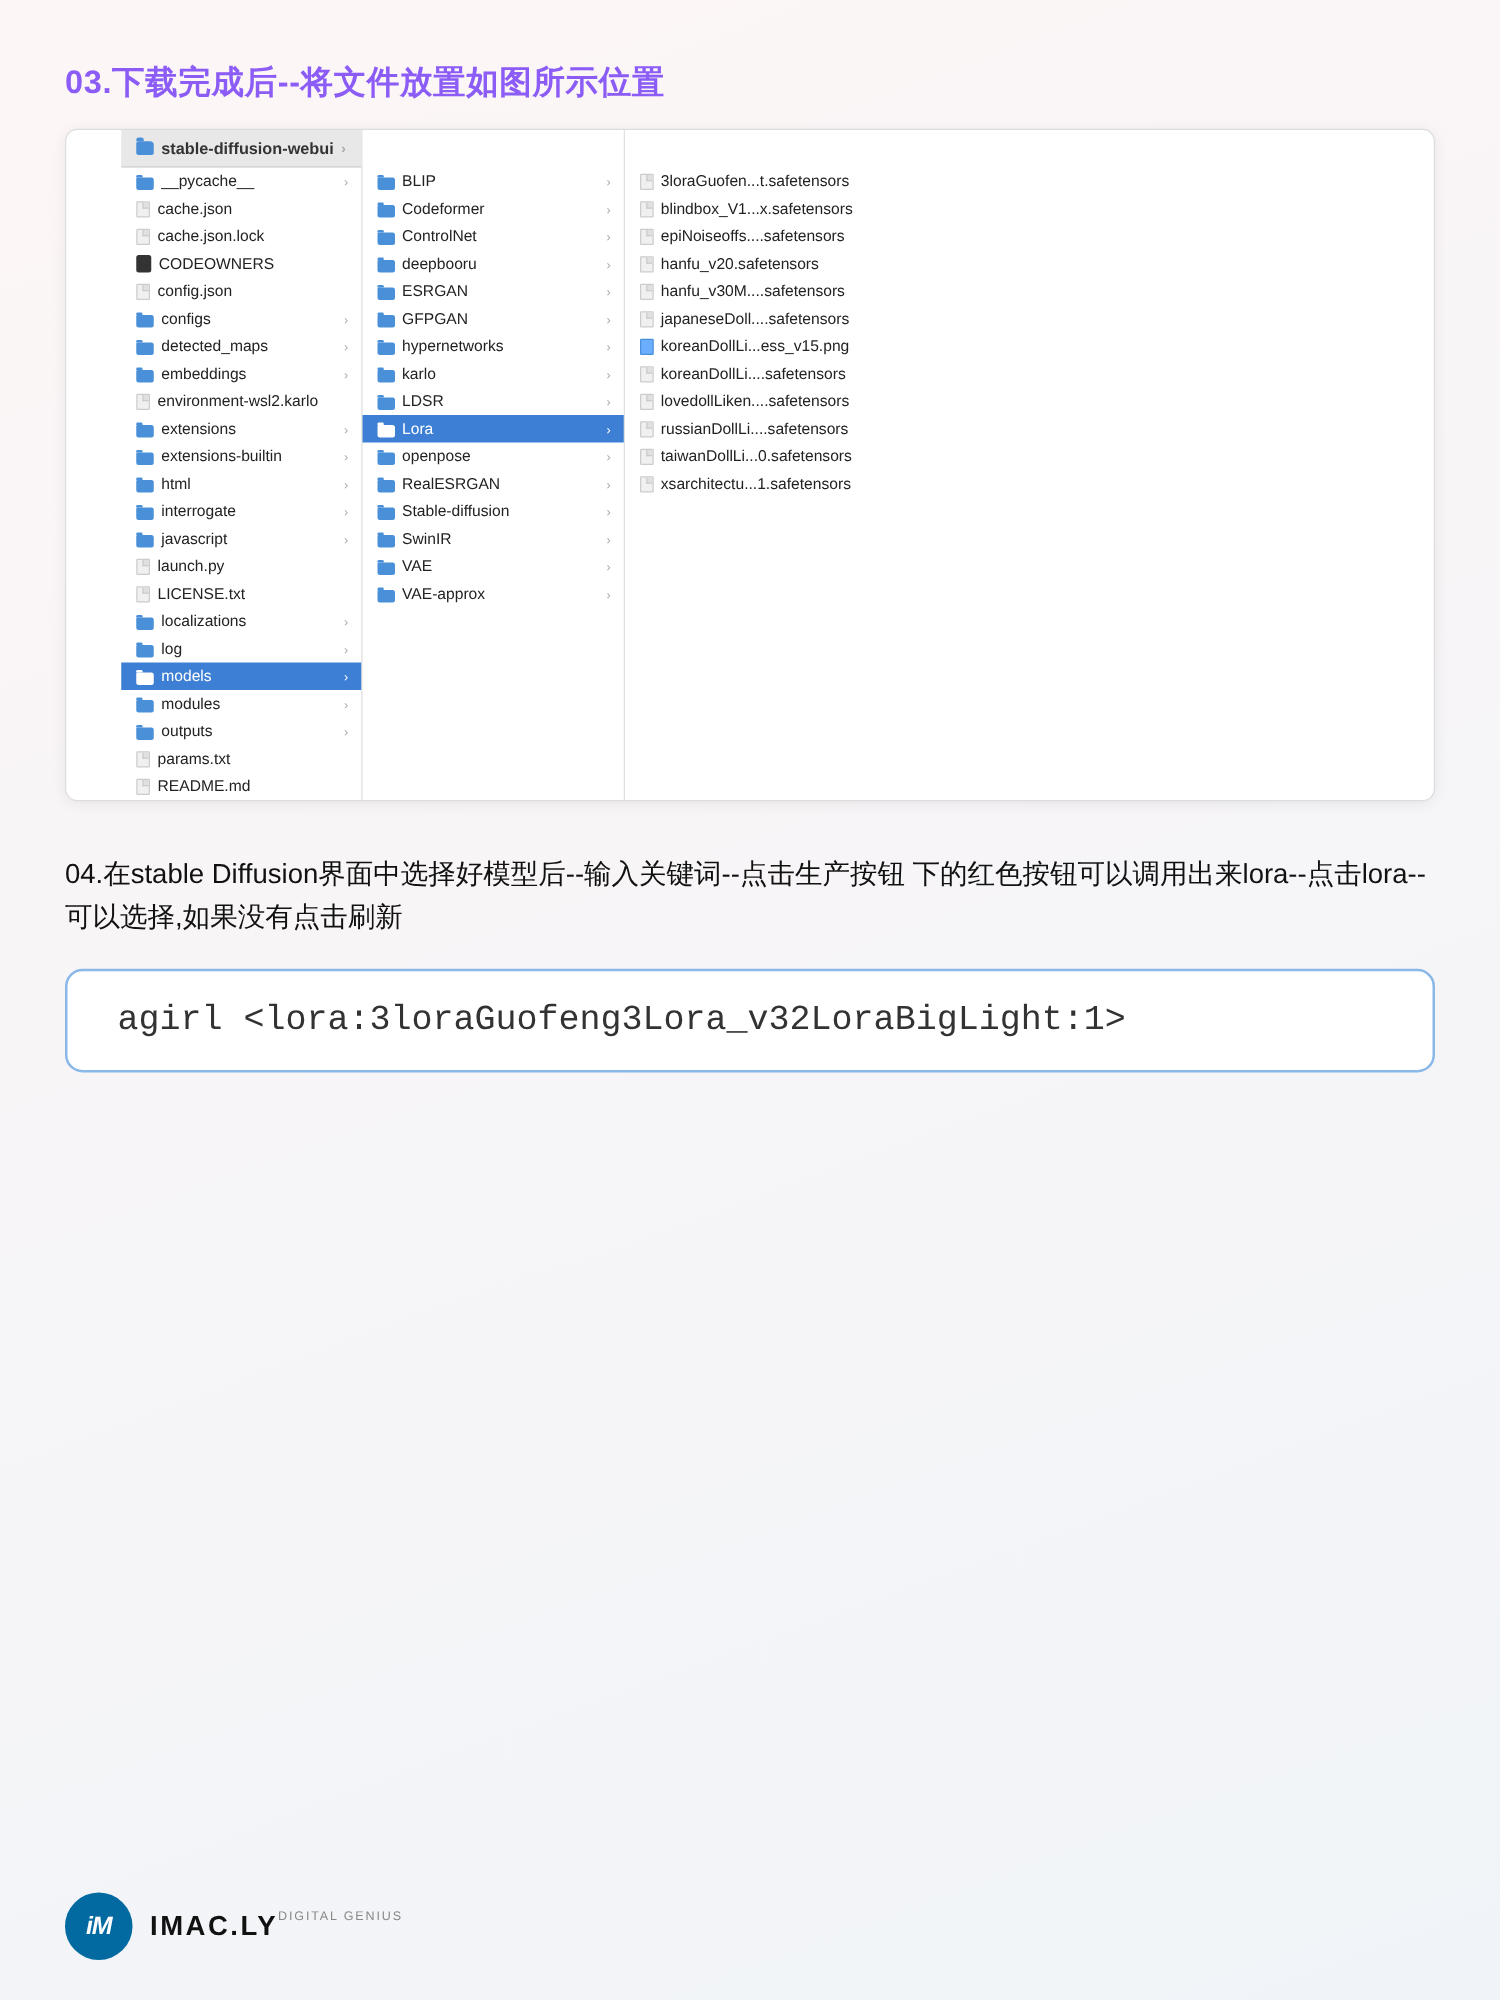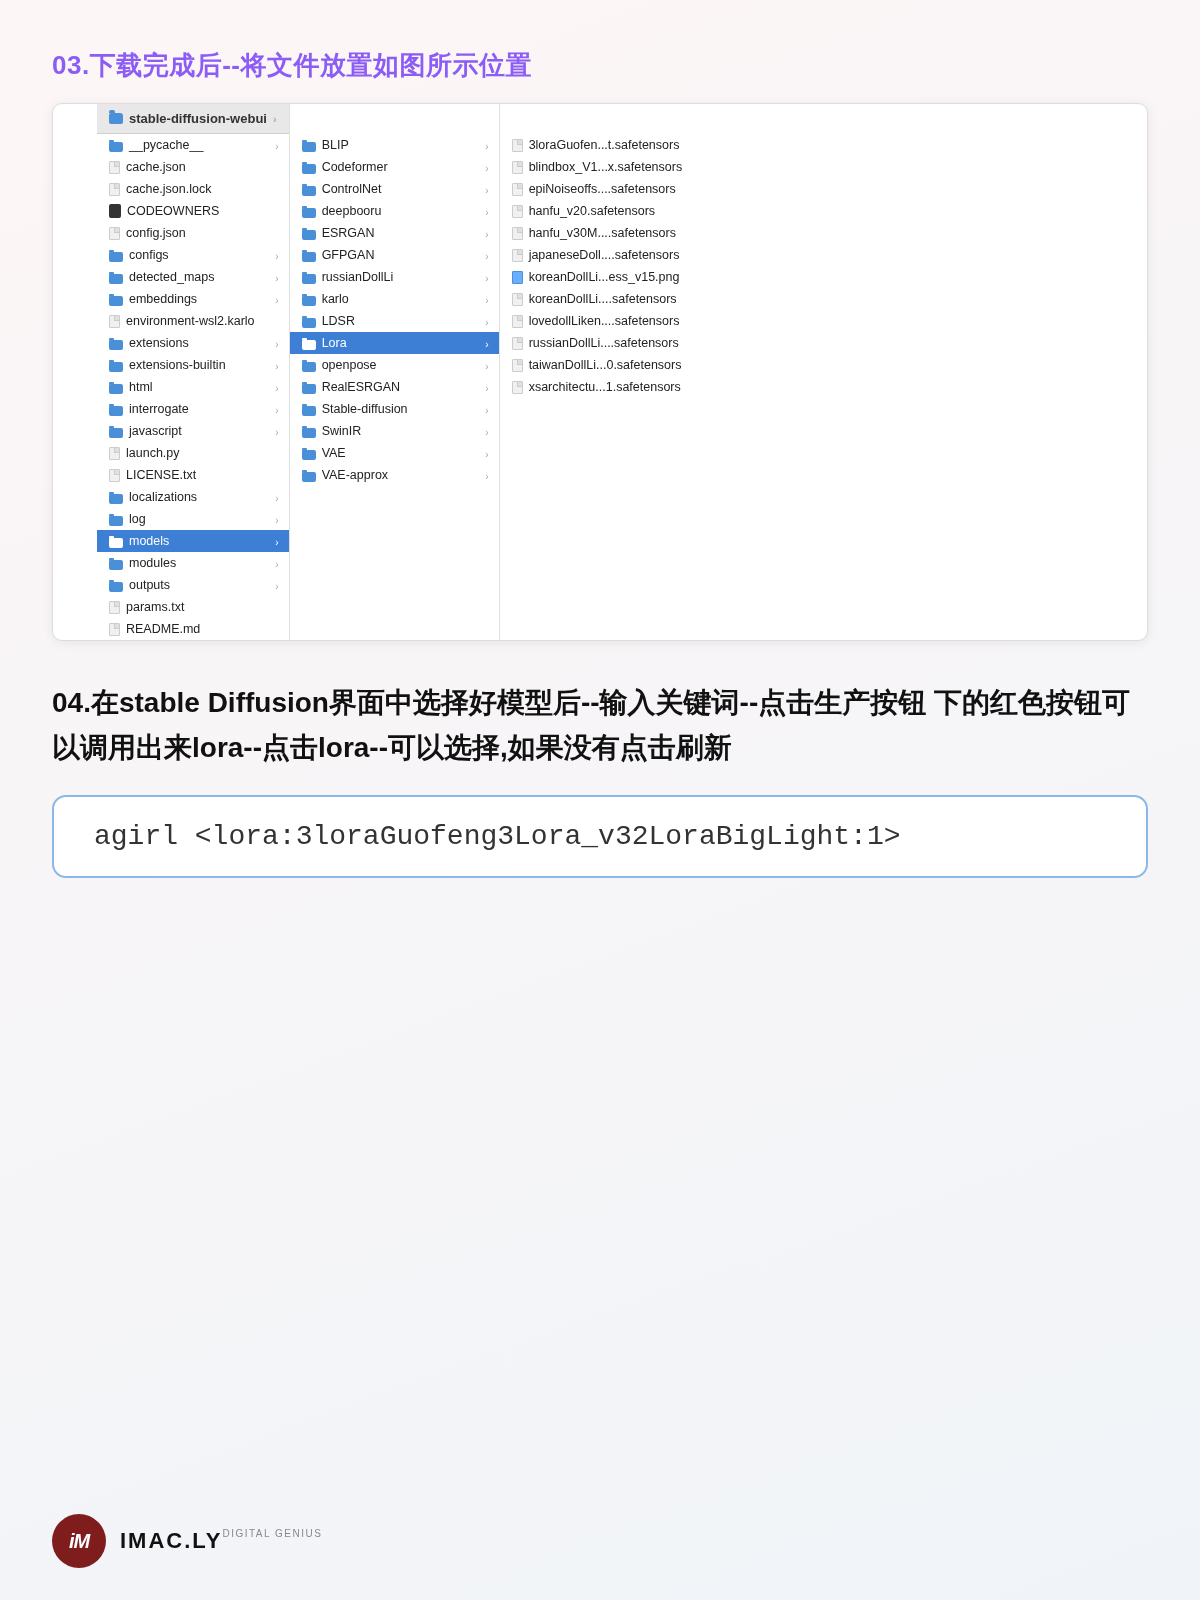--- a/index.html
+++ b/index.html
@@ -171,22 +171,22 @@
       display: inline-block;
       width: 11px;
       height: 13px;
       background: #6aafff;
       border: 1px solid #4a90d9;
       border-radius: 1px;
     }
 
     
     .section-paragraph {
-      font-size: 28px;
-      font-weight: 700;
+      font-size: 22px;
+      font-weight: 400;
       color: #111;
       line-height: 1.6;
       margin-bottom: 24px;
     }
 
     
     .code-box {
       background: #fff;
       border: 2px solid #8ab8e8;
       border-radius: 14px;
@@ -206,21 +206,21 @@
       position: absolute;
       bottom: 32px;
       left: 52px;
       display: flex;
       align-items: center;
       gap: 14px;
     }
     .logo-circle {
       width: 54px;
       height: 54px;
-      background: #7f1d1d;
+      background: #0369a1;
       border-radius: 50%;
       display: flex;
       align-items: center;
       justify-content: center;
       font-size: 20px;
       font-weight: 900;
       color: #fff;
       letter-spacing: -1px;
       font-style: italic;
     }
@@ -394,21 +394,21 @@
             <span>ESRGAN</span>
             <span class="chevron">›</span>
           </div>
           <div class="pane-item">
             <span class="folder-sm"></span>
             <span>GFPGAN</span>
             <span class="chevron">›</span>
           </div>
           <div class="pane-item">
             <span class="folder-sm"></span>
-            <span>russianDollLi</span>
+            <span>hypernetworks</span>
             <span class="chevron">›</span>
           </div>
           <div class="pane-item">
             <span class="folder-sm"></span>
             <span>karlo</span>
             <span class="chevron">›</span>
           </div>
           <div class="pane-item">
             <span class="folder-sm"></span>
             <span>LDSR</span>

